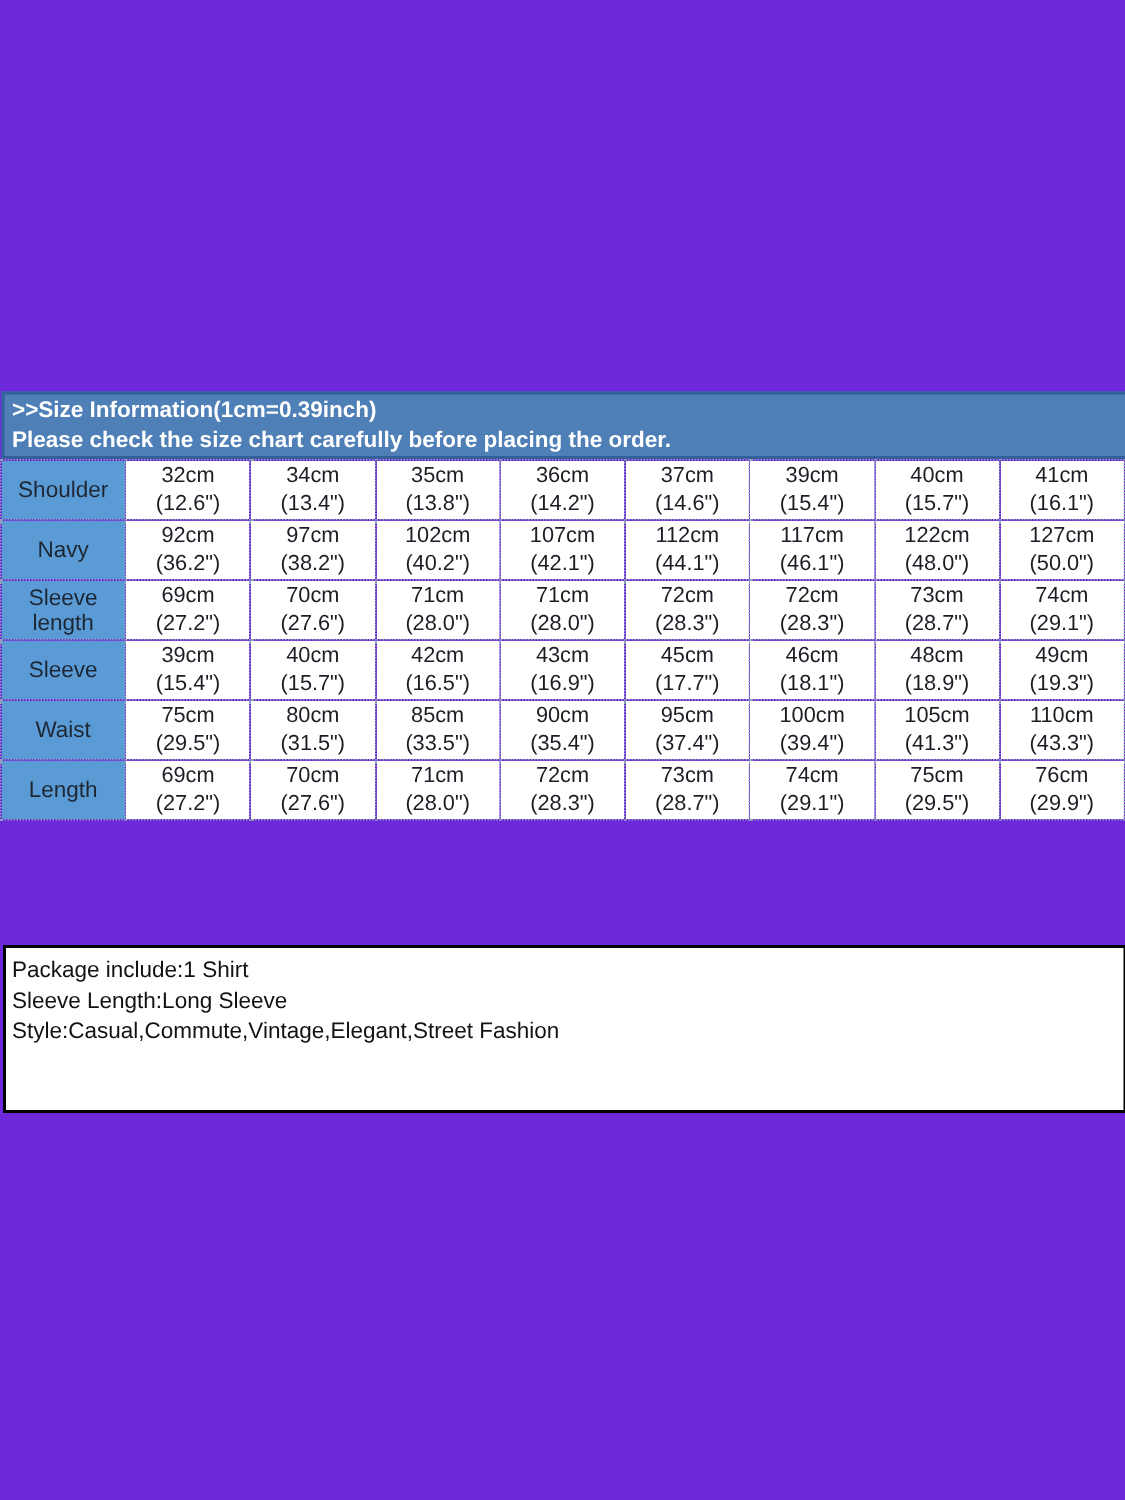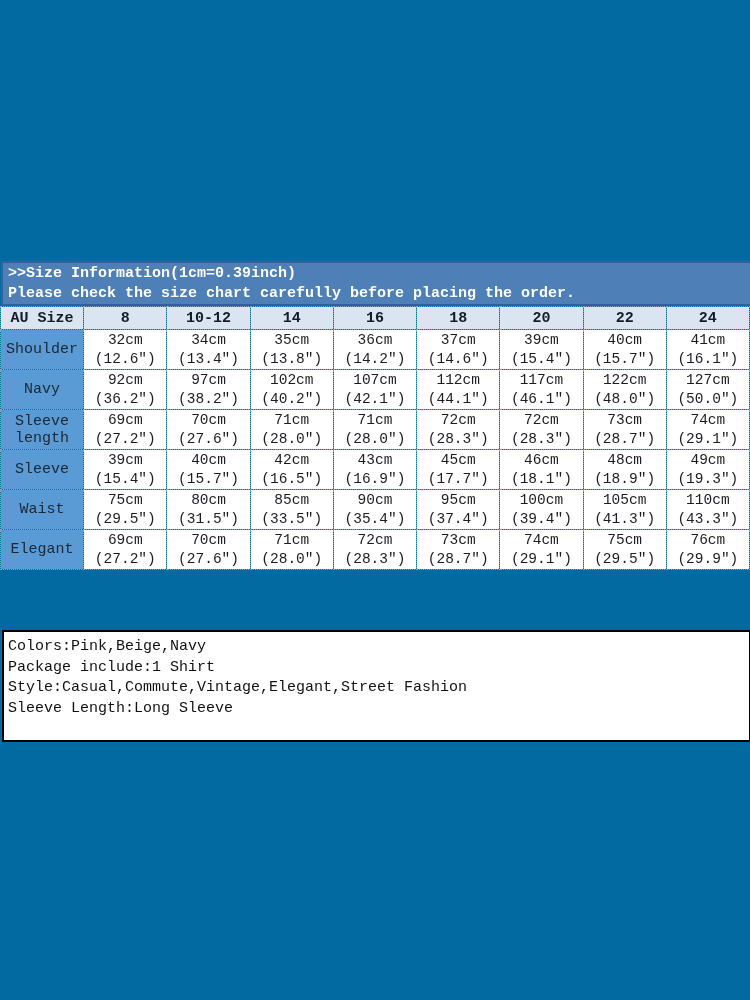--- a/index.html
+++ b/index.html
@@ -1,21 +1,21 @@
 <!DOCTYPE html>
 <html style="--banner-bg: #4e7fb7; --banner-border: #33609a; --header-bg: #dbe5f1; --label-bg: #5b9bd5; --grid-line: #8fa3b8; --info-border: #000000;"><head>
 <meta charset="utf-8">
 <style>
   html, body { margin: 0; padding: 0; background: #ffffff; }
   .page {
     position: relative;
     width: 750px;
     height: 1000px;
-    background: #0369a1;
-    font-family: Liberation Mono, monospace;
+    background: #6d28d9;
+    font-family: Liberation Sans, sans-serif;
     overflow: hidden;
   }
 
   
   .banner {
     position: absolute;
     top: 261px;
     left: 1px;
     width: 746px;
     height: 40px;
@@ -100,31 +100,20 @@
 
 <div class="page">
 
   <div class="banner">
     <div>&gt;&gt;Size Information(1cm=0.39inch)</div>
     <div>Please check the size chart carefully before placing the order.</div>
   </div>
 
   <table class="size-chart">
     <tbody id="size-table-body">
-      <tr class="r-sub" id="au-row">
-        <th class="hdr lbl-h">AU Size</th>
-      <td class="hdr">8</td>
-          <td class="hdr">10-12</td>
-          <td class="hdr">14</td>
-          <td class="hdr">16</td>
-          <td class="hdr">18</td>
-          <td class="hdr">20</td>
-          <td class="hdr">22</td>
-          <td class="hdr">24</td>
-        </tr>
     <tr class="r-data">
           <th class="lbl">Shoulder</th>
           <td class="val">
             <div>32cm</div>
             <div>(12.6")</div>
           </td>
           <td class="val">
             <div>34cm</div>
             <div>(13.4")</div>
           </td>
@@ -287,21 +276,21 @@
           <td class="val">
             <div>105cm</div>
             <div>(41.3")</div>
           </td>
           <td class="val">
             <div>110cm</div>
             <div>(43.3")</div>
           </td>
         </tr>
         <tr class="r-data">
-          <th class="lbl">Elegant</th>
+          <th class="lbl">Length</th>
           <td class="val">
             <div>69cm</div>
             <div>(27.2")</div>
           </td>
           <td class="val">
             <div>70cm</div>
             <div>(27.6")</div>
           </td>
           <td class="val">
             <div>71cm</div>
@@ -326,20 +315,19 @@
           <td class="val">
             <div>76cm</div>
             <div>(29.9")</div>
           </td>
         </tr>
       </tbody>
   </table>
 
   <div class="info-box">
     <div id="info-lines">
-        <div class="info-line">Colors:Pink,Beige,Navy</div>
         <div class="info-line">Package include:1 Shirt</div>
+        <div class="info-line">Sleeve Length:Long Sleeve</div>
         <div class="info-line">Style:Casual,Commute,Vintage,Elegant,Street Fashion</div>
-        <div class="info-line">Sleeve Length:Long Sleeve</div>
       </div>
   </div>
 
 </div>
 
 </body></html>

